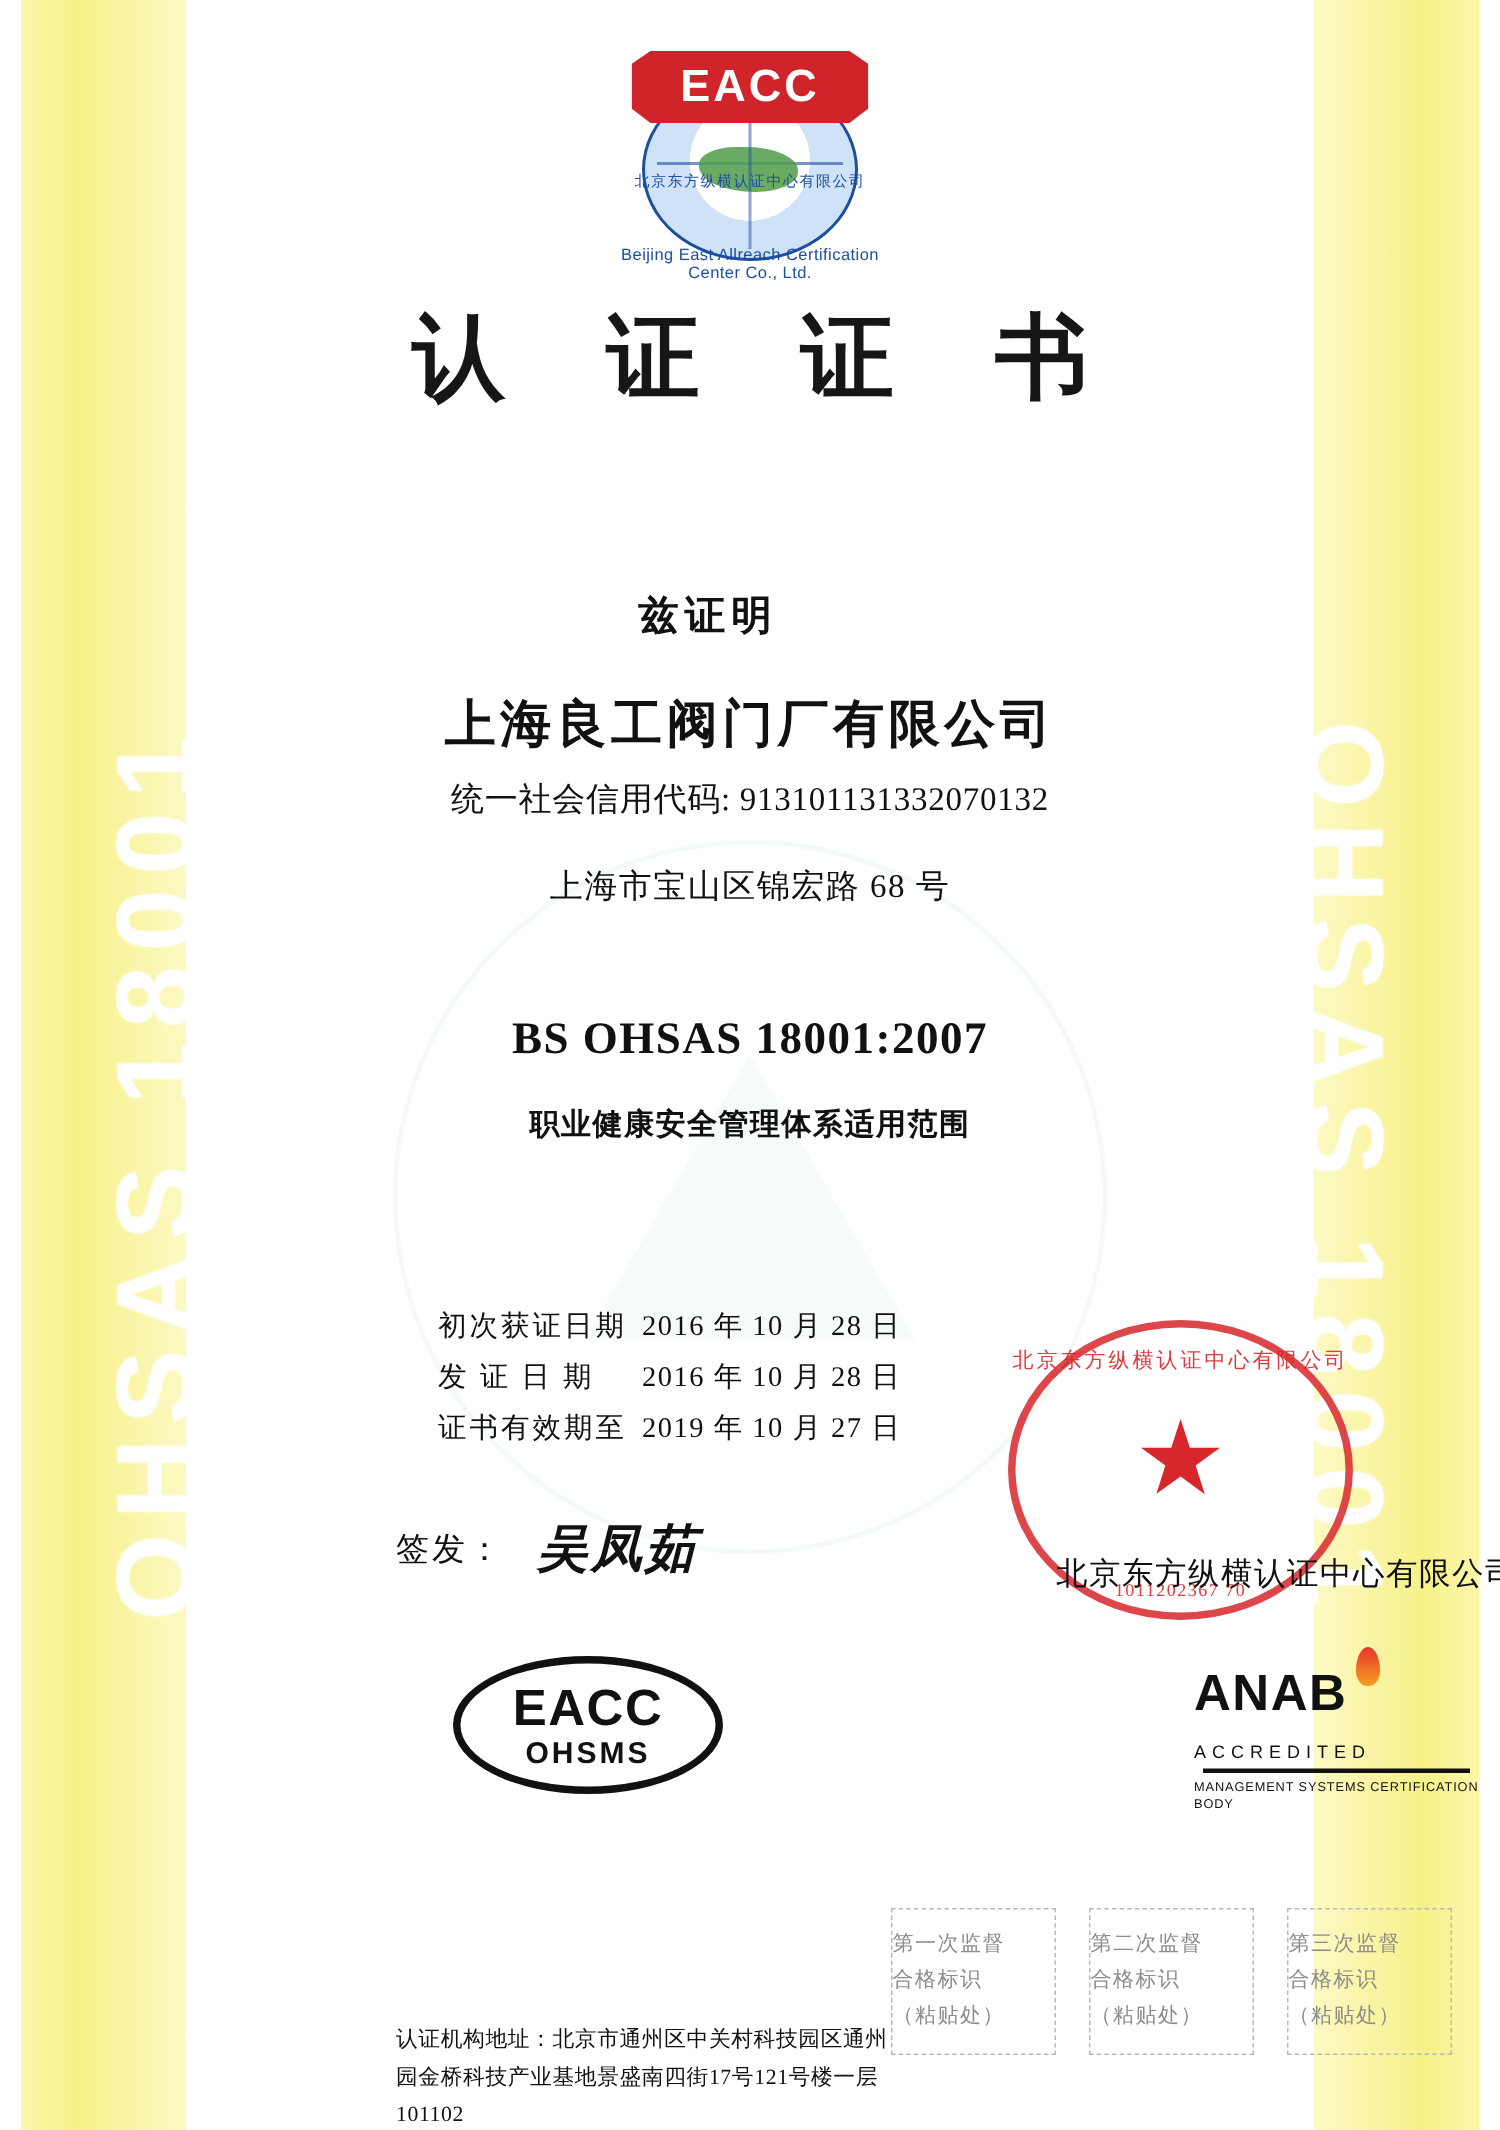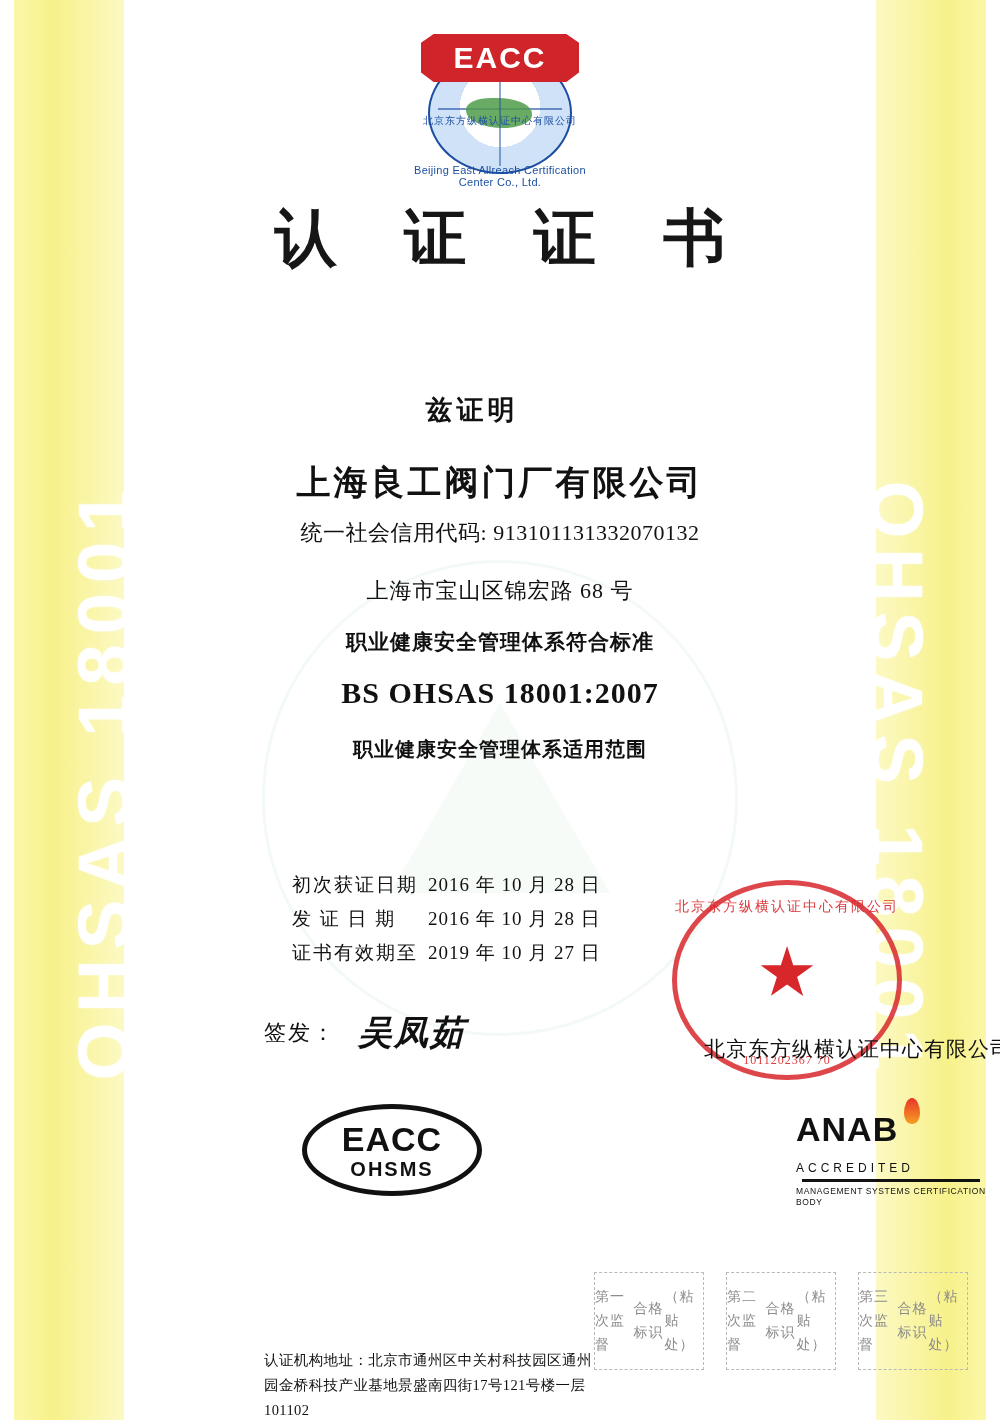--- a/index.html
+++ b/index.html
@@ -209,21 +209,21 @@
   }
   .footer-addr{
     position:absolute;left:140px;top:1348px;width:330px;
     font-size:14.5px;line-height:25px;color:#111;letter-spacing:.4px;
   }
   .stamp-boxes{
     position:absolute;left:470px;top:1272px;display:flex;gap:22px;
   }
   .stamp-box{
     width:108px;height:96px;border:1px dashed #b9b9b9;
-    display:flex;flex-direction:row;align-items:center;justify-content:center;
+    display:flex;flex-direction:column;justify-content:center;
     font-size:14px;color:#8c8c8c;line-height:24px;letter-spacing:1px;
   }
 </style>
 </head>
 <body>
 
 <div class="page">
 
   <div class="band-left">
     <div class="band-text left">OHSAS 18001</div>
@@ -248,21 +248,20 @@
     <div class="title">认 证 证 书</div>
 
 
     <div class="line l-zizheng">兹证明</div>
     <div class="line l-company">上海良工阀门厂有限公司</div>
     <div class="line l-credit">
       <span>统一社会信用代码:</span>
       <span>913101131332070132</span>
     </div>
     <div class="line l-address">上海市宝山区锦宏路 68 号</div>
-    <div class="line l-conform">职业健康安全管理体系符合标准</div>
     <div class="line l-standard">BS OHSAS 18001:2007</div>
     <div class="line l-scope-label">职业健康安全管理体系适用范围</div>
 
     <div class="dates">
       <div class="row">
         <span class="lbl">初次获证日期</span>
         <span class="val">2016 年 10 月 28 日</span>
       </div>
       <div class="row">
         <span class="lbl">发 证 日 期</span>

